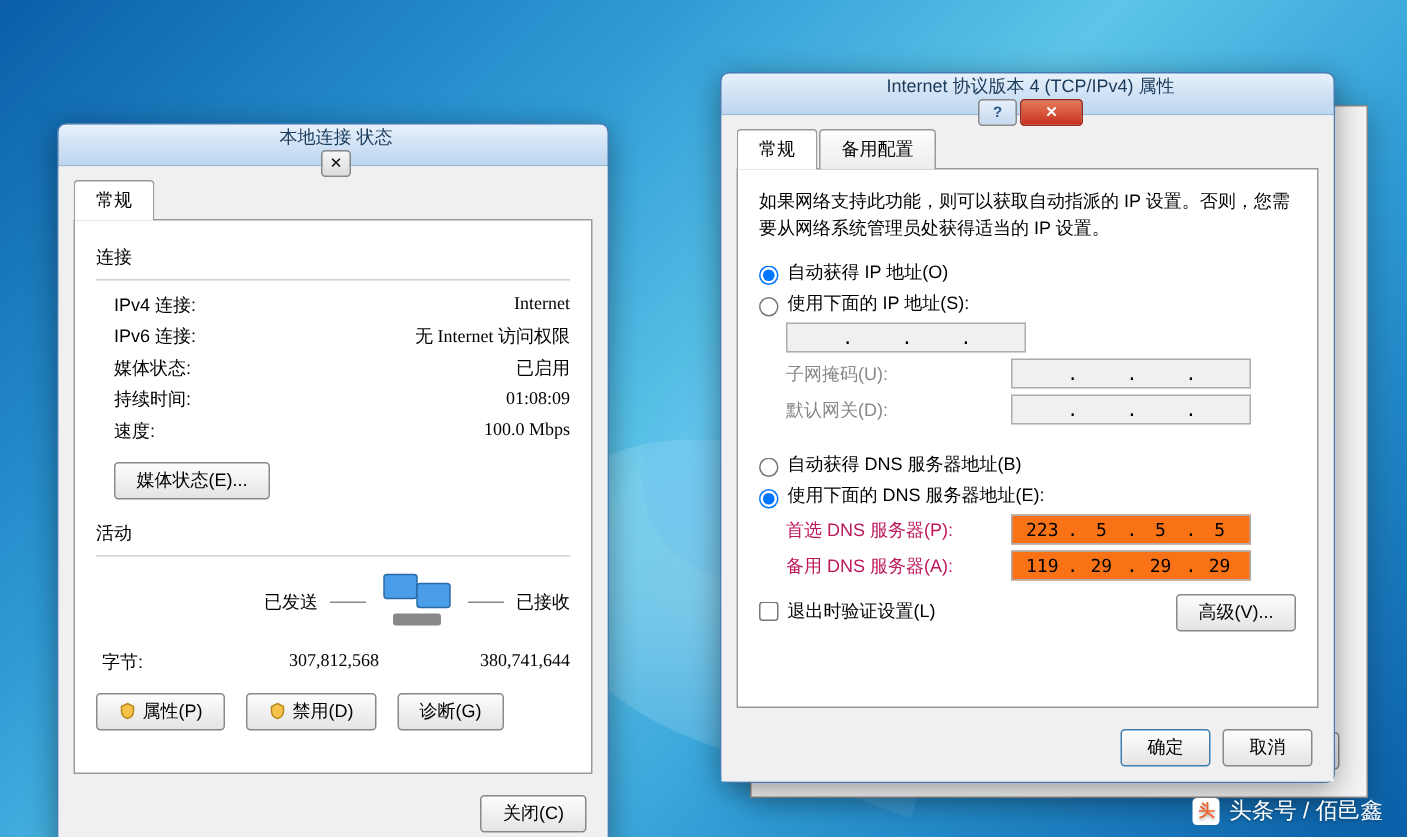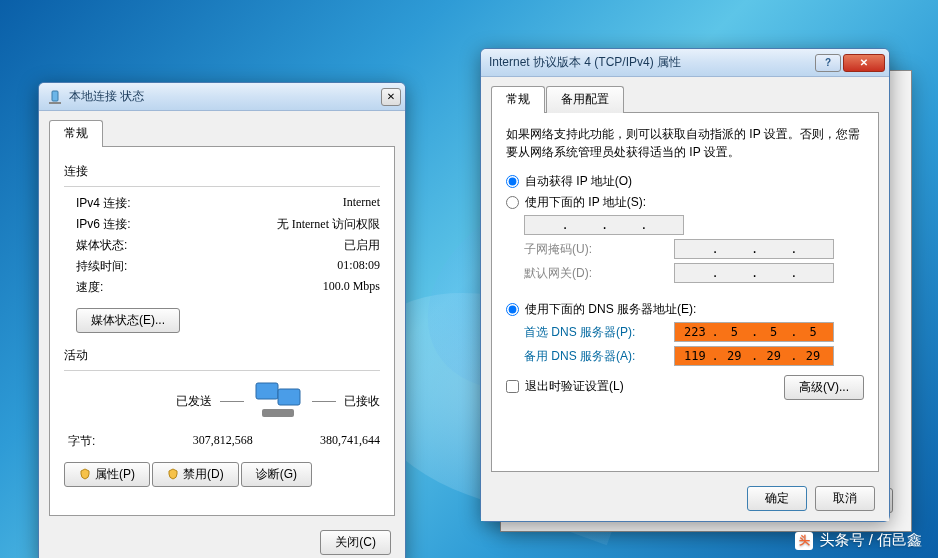--- a/index.html
+++ b/index.html
@@ -21,20 +21,21 @@
   border-radius: 6px;
   box-shadow: 0 4px 20px rgba(0,0,0,0.4);
 }
 .titlebar {
   height: 28px;
   background: linear-gradient(to bottom, #e8f1fb 0%, #d0e2f5 50%, #bdd6ef 100%);
   border-bottom: 1px solid #9fb8d6;
   display: flex; align-items: center;
   padding: 0 4px 0 8px;
   border-radius: 6px 6px 0 0;
+  flex-direction: column;
 }
 .title-icon { width: 16px; height: 16px; margin-right: 6px; }
 .title-text { flex: 1; color: #1a3a5a; font-size: 12px; }
 .title-btns { display: flex; gap: 2px; }
 .tbtn { width: 26px; height: 18px; border: 1px solid #888; border-radius: 3px; display: flex; align-items: center; justify-content: center; font-size: 10px; cursor: pointer; }
 .tbtn-x { width: 20px; background: linear-gradient(#f5f5f5,#ddd); }
 .tbtn-help { background: linear-gradient(#e8f0fb,#c5d9f0); color: #2a5a8a; font-weight: bold; }
 .tbtn-close { width: 42px; background: linear-gradient(to bottom, #e67a5a, #c83020); color: #fff; font-weight: bold; border-color: #9a2818; }
 
 .win-body { background: #f0f0f0; padding: 8px 10px 10px; }
@@ -74,31 +75,31 @@
   cursor: pointer;
   font-size: 12px;
   min-width: 60px;
   text-align: center;
 }
 
 .activity-graphic { display: flex; align-items: center; justify-content: flex-end; gap: 8px; margin: 10px 0; }
 .monitor-icon { display: inline-block; }
 .dash { width: 24px; border-top: 1px solid #888; }
 
-.btnrow { display: flex; gap: 2px; margin-top: 10px; }
+.btnrow { display: flex; gap: 14px; margin-top: 10px; }
 .btnrow .btn svg { vertical-align: -2px; margin-right: 4px; }
 .bottom-row { display: flex; justify-content: flex-end; margin-top: 14px; padding: 0 4px; }
 
 
 .desc { line-height: 1.5; margin-bottom: 12px; }
-.radio-row { display: flex; align-items: center; gap: 6px; margin: 4px 0; }
+.radio-row { display: flex; align-items: flex-end; gap: 6px; margin: 4px 0; }
 .radio-row input[type=radio] { margin: 0; }
 .form-row { display: flex; align-items: center; margin: 4px 0 4px 18px; }
 .form-row-label { width: 150px; color: #888; }
-.form-row-label.enabled { color: #0369a1; }
+.form-row-label.enabled { color: #be185d; }
 .ip-input {
   width: 160px; height: 20px;
   border: 1px solid #adadad;
   padding: 1px 4px;
   font-family: monospace;
   display: flex; align-items: center; justify-content: space-around;
   background: #f97316;
 }
 .ip-input.disabled { background: #f0f0f0; }
 .ip-input span { width: 30px; text-align: center; }
@@ -271,20 +272,24 @@
                 <span class="dot">.</span>
                 <span></span>
                 <span class="dot">.</span>
                 <span></span>
               </span>
             </div>
         </div>
 
         <div style="height:10px;"></div>
         <div class="radio-row">
+          <input type="radio" name="dnsmode" style="">
+          <span>自动获得 DNS 服务器地址(B)</span>
+        </div>
+        <div class="radio-row">
           <input type="radio" name="dnsmode" checked="" style="">
           <span>使用下面的 DNS 服务器地址(E):</span>
         </div>
         <div class="group-box" style="border:none;">
           <div class="form-row">
             <span class="form-row-label enabled">首选 DNS 服务器(P):</span>
             <span class="ip-input">
               <span>223</span>
                 <span class="dot">.</span>
               <span>5</span>

